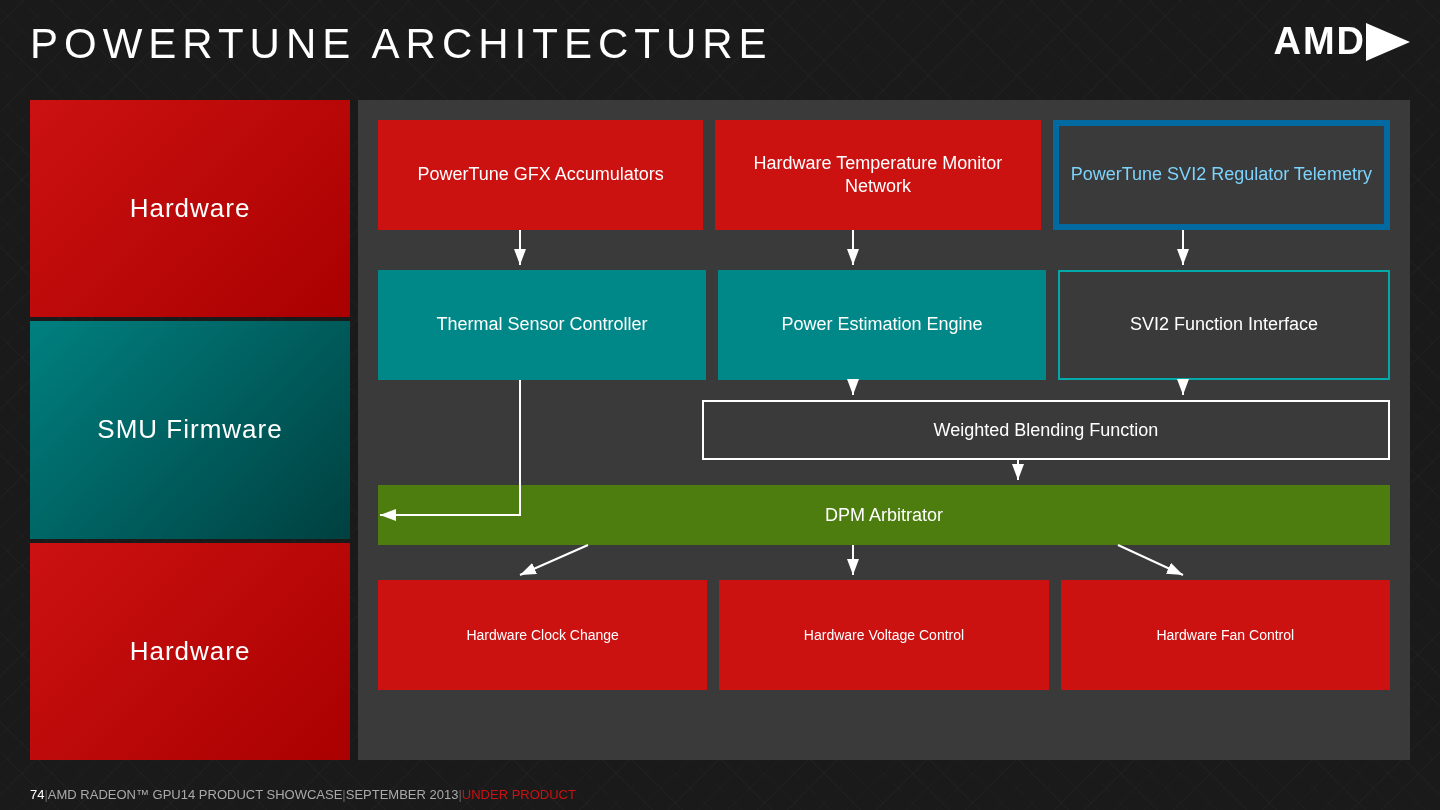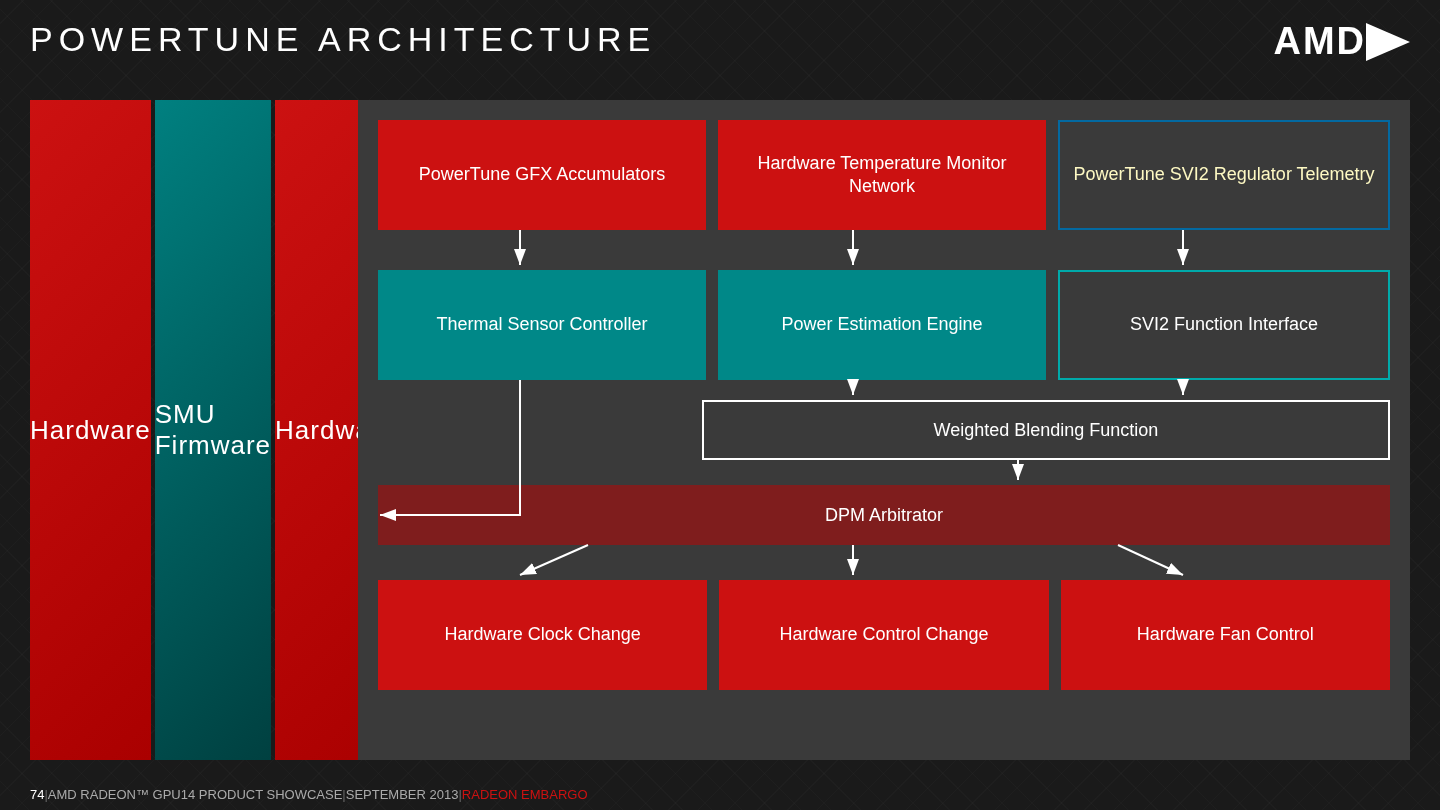--- a/index.html
+++ b/index.html
@@ -28,42 +28,42 @@
       top: 20px;
       left: 30px;
       right: 30px;
       display: flex;
       justify-content: space-between;
       align-items: flex-start;
     }
 
     .page-title {
       color: white;
-      font-size: 34px;
+      font-size: 42px;
       font-weight: 300;
       letter-spacing: 6px;
       text-transform: uppercase;
     }
 
     
     .diagram {
       position: absolute;
       top: 100px;
       left: 30px;
       right: 30px;
       bottom: 50px;
       display: flex;
       gap: 0;
     }
 
     
     .left-column {
       width: 320px;
       display: flex;
-      flex-direction: row;
+      flex-direction: column;
       gap: 4px;
       flex-shrink: 0;
     }
 
     .hw-box {
       flex: 1;
       display: flex;
       align-items: center;
       justify-content: center;
       font-size: 26px;
@@ -112,22 +112,22 @@
       font-weight: 500;
       padding: 10px;
       line-height: 1.3;
     }
 
     .top-box-red {
       background-color: #cc1111;
     }
     .top-box-outline {
       background-color: transparent;
-      border: 2px solid #0369a1;
-      color: #fef9c3;
+      border: 6px solid #0369a1;
+      color: #7dd3fc;
     }
 
     
     .mid-row {
       position: absolute;
       top: 170px;
       left: 20px;
       right: 20px;
       display: flex;
       gap: 12px;
@@ -189,42 +189,42 @@
     }
     .dpm-box {
       width: 100%;
       display: flex;
       align-items: center;
       justify-content: center;
       text-align: center;
       font-size: 18px;
       color: white;
       font-weight: 500;
-      background-color: #7f1d1d;
+      background-color: #4d7c0f;
       height: 100%;
     }
 
     
     .bot-row {
       position: absolute;
       top: 480px;
       left: 20px;
       right: 20px;
       display: flex;
       gap: 12px;
       height: 110px;
     }
 
     .bot-box {
       flex: 1;
       display: flex;
       align-items: center;
       justify-content: center;
       text-align: center;
-      font-size: 18px;
+      font-size: 14px;
       color: white;
       font-weight: 500;
       background-color: #cc1111;
       padding: 10px;
       line-height: 1.3;
     }
 
     
     .arrows-svg {
       position: absolute;
@@ -334,21 +334,21 @@
       <div class="dpm-box">
         <span>DPM Arbitrator</span>
       </div>
     </div>
 
     <div class="bot-row">
       <div class="bot-box">
         <span>Hardware Clock Change</span>
       </div>
       <div class="bot-box">
-        <span>Hardware Control Change</span>
+        <span>Hardware Voltage Control</span>
       </div>
       <div class="bot-box">
         <span>Hardware Fan Control</span>
       </div>
     </div>
 
     <svg class="arrows-svg" xmlns="http://www.w3.org/2000/svg">
       <defs>
         <marker id="arrowhead" markerWidth="8" markerHeight="6" refX="8" refY="3" orient="auto">
           <polygon points="0 0, 8 3, 0 6" fill="white"></polygon>
@@ -384,14 +384,14 @@
   </div>
 </div>
 
 <div class="footer">
   <span class="page-num">74</span>
   <span class="sep">|</span>
   <span>AMD RADEON™ GPU14 PRODUCT SHOWCASE</span>
   <span class="sep">|</span>
   <span>SEPTEMBER 2013</span>
   <span class="sep">|</span>
-  <span class="embargo">RADEON EMBARGO</span>
+  <span class="embargo">UNDER PRODUCT</span>
 </div>
 
 </body></html>

